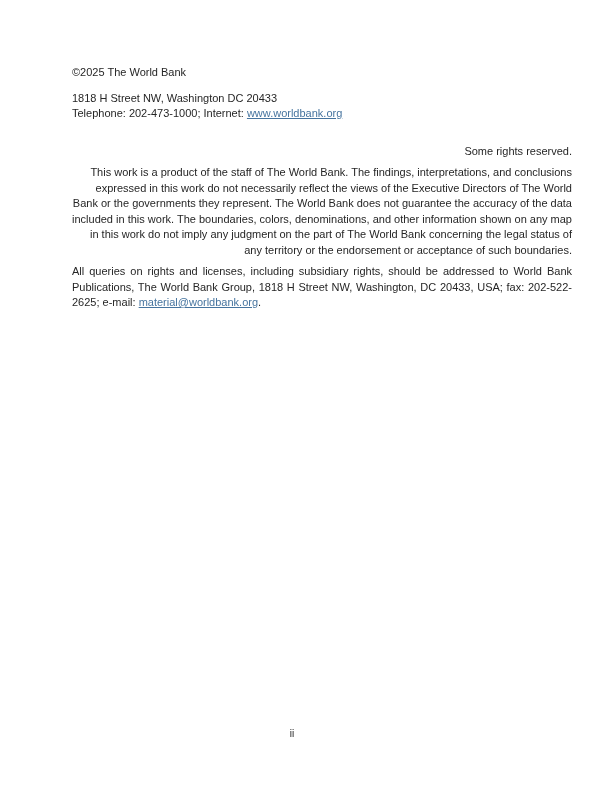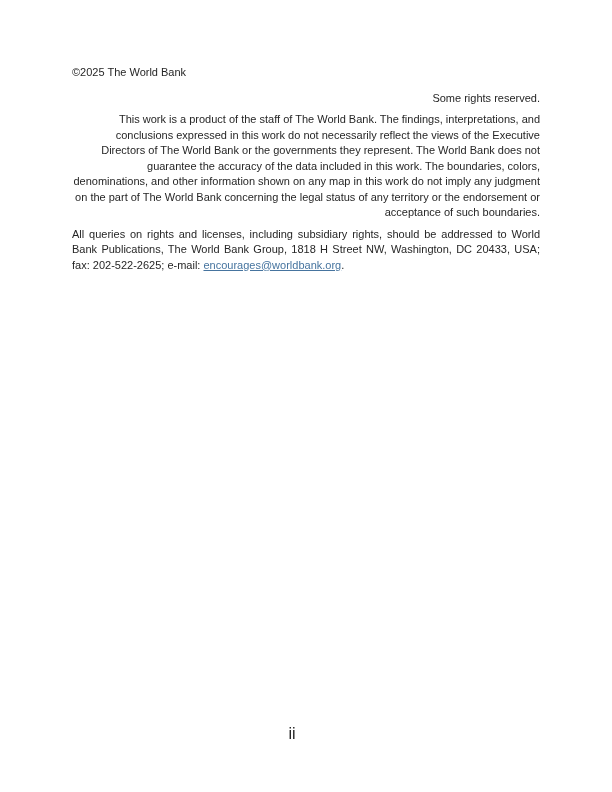--- a/index.html
+++ b/index.html
@@ -6,21 +6,21 @@
     margin: 0;
     padding: 0;
     background: #ffffff;
   }
   .page {
     position: relative;
     width: 612px;
     height: 792px;
     background: #ffffff;
     box-sizing: border-box;
-    padding: 65px 72px 0 72px;
+    padding: 65px 40px 0 72px;
     font-family: "Liberation Sans", sans-serif;
     font-size: 11px;
     line-height: 15.5px;
     color: #262626;
     overflow: hidden;
   }
   .para {
     margin: 0 0 10px 0;
   }
   .justified {
@@ -40,38 +40,42 @@
   }
   .bold-dash {
     font-weight: bold;
   }
   .page-number {
     position: absolute;
     top: 726px;
     left: 0;
     width: 584px;
     text-align: center;
-    font-size: 16px;
+    font-size: 10px;
     color: #262626;
   }
 </style>
 </head>
 <body>
 
 <div class="page">
 
   <p class="para">©2025 The World Bank</p>
 
+  <p class="para gap-after-address">
+    <span>1818 H Street NW, Washington DC 20433</span><br>
+    <span>Telephone: 202-473-1000; Internet: </span><span class="link">www.worldbank.org</span>
+  </p>
 
   <p class="para tight-after">Some rights reserved.</p>
 
   <p class="para justified tight-after">This work is a product of the staff of The World Bank. The findings, interpretations, and conclusions expressed in this work do not necessarily reflect the views of the Executive Directors of The World Bank or the governments they represent. The World Bank does not guarantee the accuracy of the data included in this work. The boundaries, colors, denominations, and other information shown on any map in this work do not imply any judgment on the part of The World Bank concerning the legal status of any territory or the endorsement or acceptance of such boundaries.</p>
 
 
 
 
   <p class="para justified">
-    <span>All queries on rights and licenses, including subsidiary rights, should be addressed to World Bank Publications, The World Bank Group, 1818 H Street NW, Washington, DC 20433, USA; fax: 202-522-2625; e-mail: </span><span class="link">encourages@worldbank.org</span><span>.</span>
+    <span>All queries on rights and licenses, including subsidiary rights, should be addressed to World Bank Publications, The World Bank Group, 1818 H Street NW, Washington, DC 20433, USA; fax: 202-522-2625; e-mail: </span><span class="link">material@worldbank.org</span><span>.</span>
   </p>
 
   <div class="page-number">ii</div>
 
 </div>
 
 </body></html>

